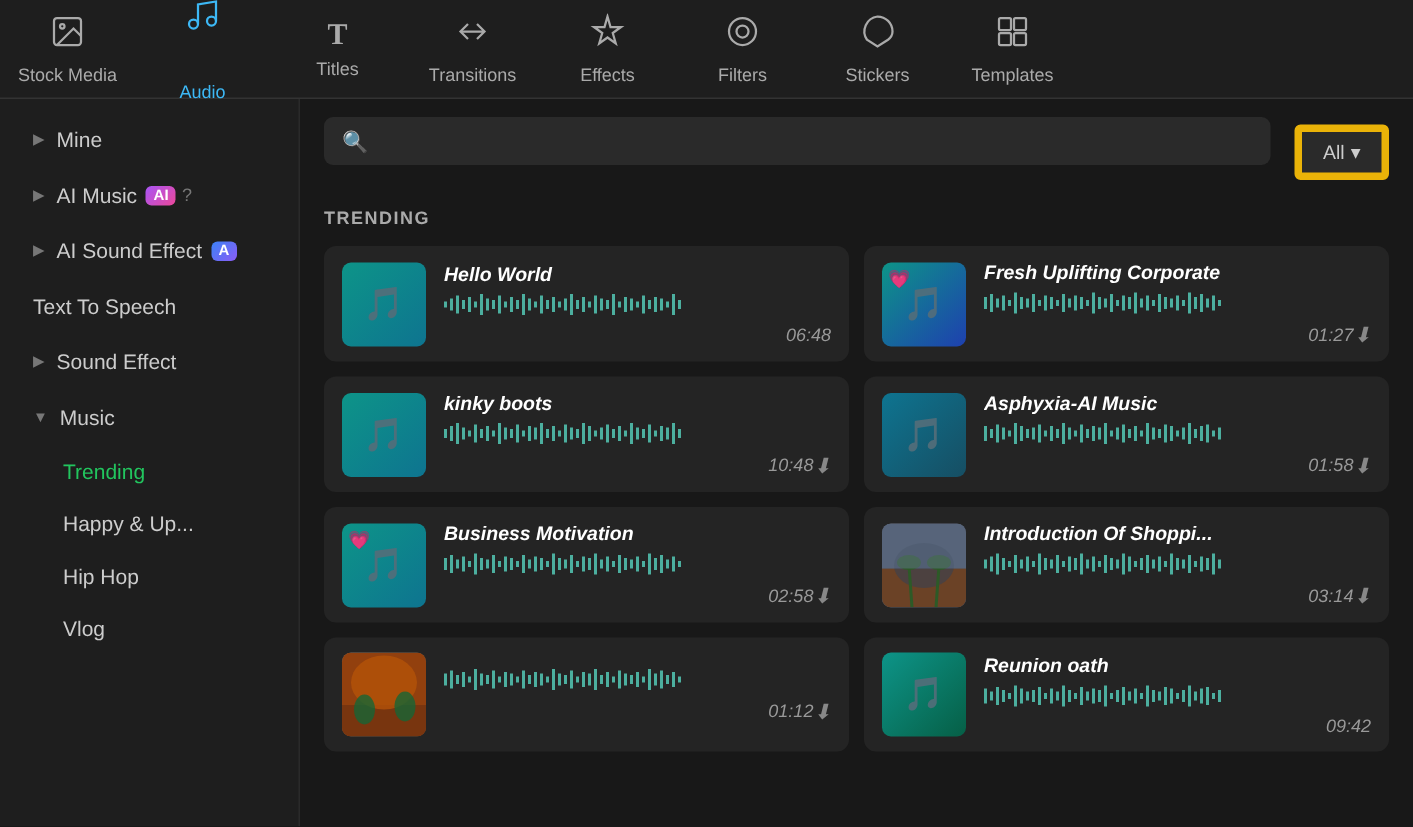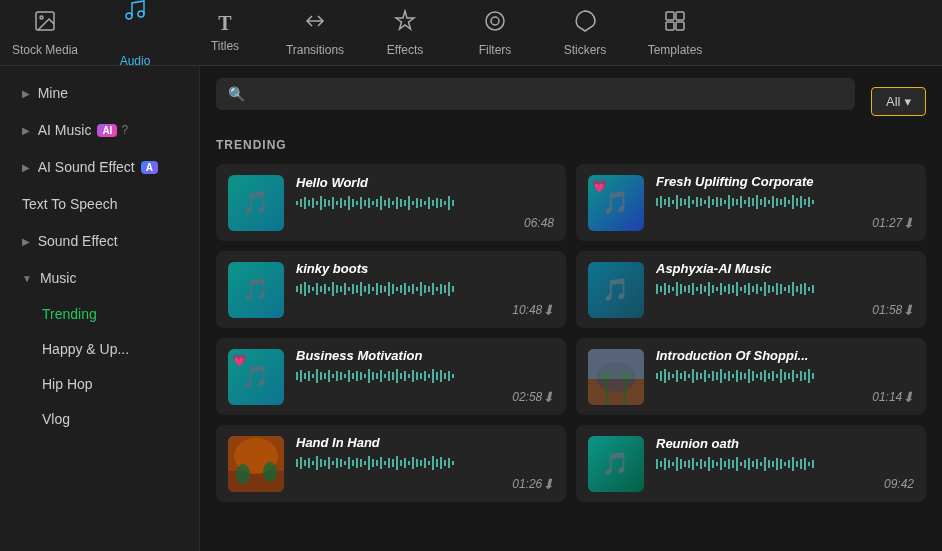--- a/index.html
+++ b/index.html
@@ -122,21 +122,21 @@
       background: transparent;
       border: none;
       outline: none;
       color: #ccc;
       font-size: 13px;
       flex: 1;
     }
     .search-bar input::placeholder { color: #777; }
     .filter-btn {
       background: #2a2a2a;
-      border: 1px solid #eab308;
+      border: 5px solid #eab308;
       color: #ccc;
       border-radius: 4px;
       padding: 6px 14px;
       font-size: 13px;
       cursor: pointer;
       display: flex;
       align-items: flex-start;
       gap: 4px;
       margin-left: 8px;
     }
@@ -718,39 +718,38 @@
                   <rect x="136" y="3" width="2" height="12"></rect>
                   <rect x="140" y="7" width="2" height="4"></rect>
                   <rect x="144" y="4" width="2" height="10"></rect>
                   <rect x="148" y="5" width="2" height="8"></rect>
                   <rect x="152" y="2" width="2" height="14"></rect>
                   <rect x="156" y="6" width="2" height="6"></rect>
               </g>
             </svg>
           </div>
           <div class="music-meta">
-            <span class="music-duration">01:14</span>
+            <span class="music-duration">03:14</span>
             <span class="download-icon">⬇</span>
           </div>
         </div>
       </div>
 
       <div class="music-card">
         <div class="music-thumb" style="background:linear-gradient(135deg,#78716c,#44403c);position:relative;overflow:hidden">
           <span class="heart-badge">💗</span>
           <svg width="56" height="56" viewBox="0 0 56 56" style="position:absolute;top:0;left:0;" xmlns="http://www.w3.org/2000/svg">
             <rect width="56" height="56" fill="#92400e"></rect>
             <rect y="35" width="56" height="21" fill="#78350f"></rect>
             <ellipse cx="28" cy="20" rx="22" ry="18" fill="#b45309" opacity="0.8"></ellipse>
             <ellipse cx="15" cy="38" rx="7" ry="10" fill="#166534" opacity="0.8"></ellipse>
             <ellipse cx="42" cy="36" rx="7" ry="10" fill="#166534" opacity="0.8"></ellipse>
           </svg>
         </div>
         <div class="music-info">
-          <div class="music-title">Hand In Hand</div>
           <div class="music-waveform">
             <svg width="160" height="18" viewBox="0 0 160 18">
               <g fill="#5eead4" opacity="0.7">
                 <rect x="0" y="5" width="2" height="8"></rect>
                   <rect x="4" y="3" width="2" height="12"></rect>
                   <rect x="8" y="6" width="2" height="6"></rect>
                   <rect x="12" y="4" width="2" height="10"></rect>
                   <rect x="16" y="7" width="2" height="4"></rect>
                   <rect x="20" y="2" width="2" height="14"></rect>
                   <rect x="24" y="5" width="2" height="8"></rect>
@@ -784,21 +783,21 @@
                   <rect x="136" y="2" width="2" height="14"></rect>
                   <rect x="140" y="5" width="2" height="8"></rect>
                   <rect x="144" y="3" width="2" height="12"></rect>
                   <rect x="148" y="6" width="2" height="6"></rect>
                   <rect x="152" y="4" width="2" height="10"></rect>
                   <rect x="156" y="7" width="2" height="4"></rect>
               </g>
             </svg>
           </div>
           <div class="music-meta">
-            <span class="music-duration">01:26</span>
+            <span class="music-duration">01:12</span>
             <span class="download-icon">⬇</span>
           </div>
         </div>
       </div>
 
       <div class="music-card">
         <div class="music-thumb" style="background:linear-gradient(135deg,#0d9488,#065f46)">
           <span class="thumb-icon">🎵</span>
         </div>
         <div class="music-info">

